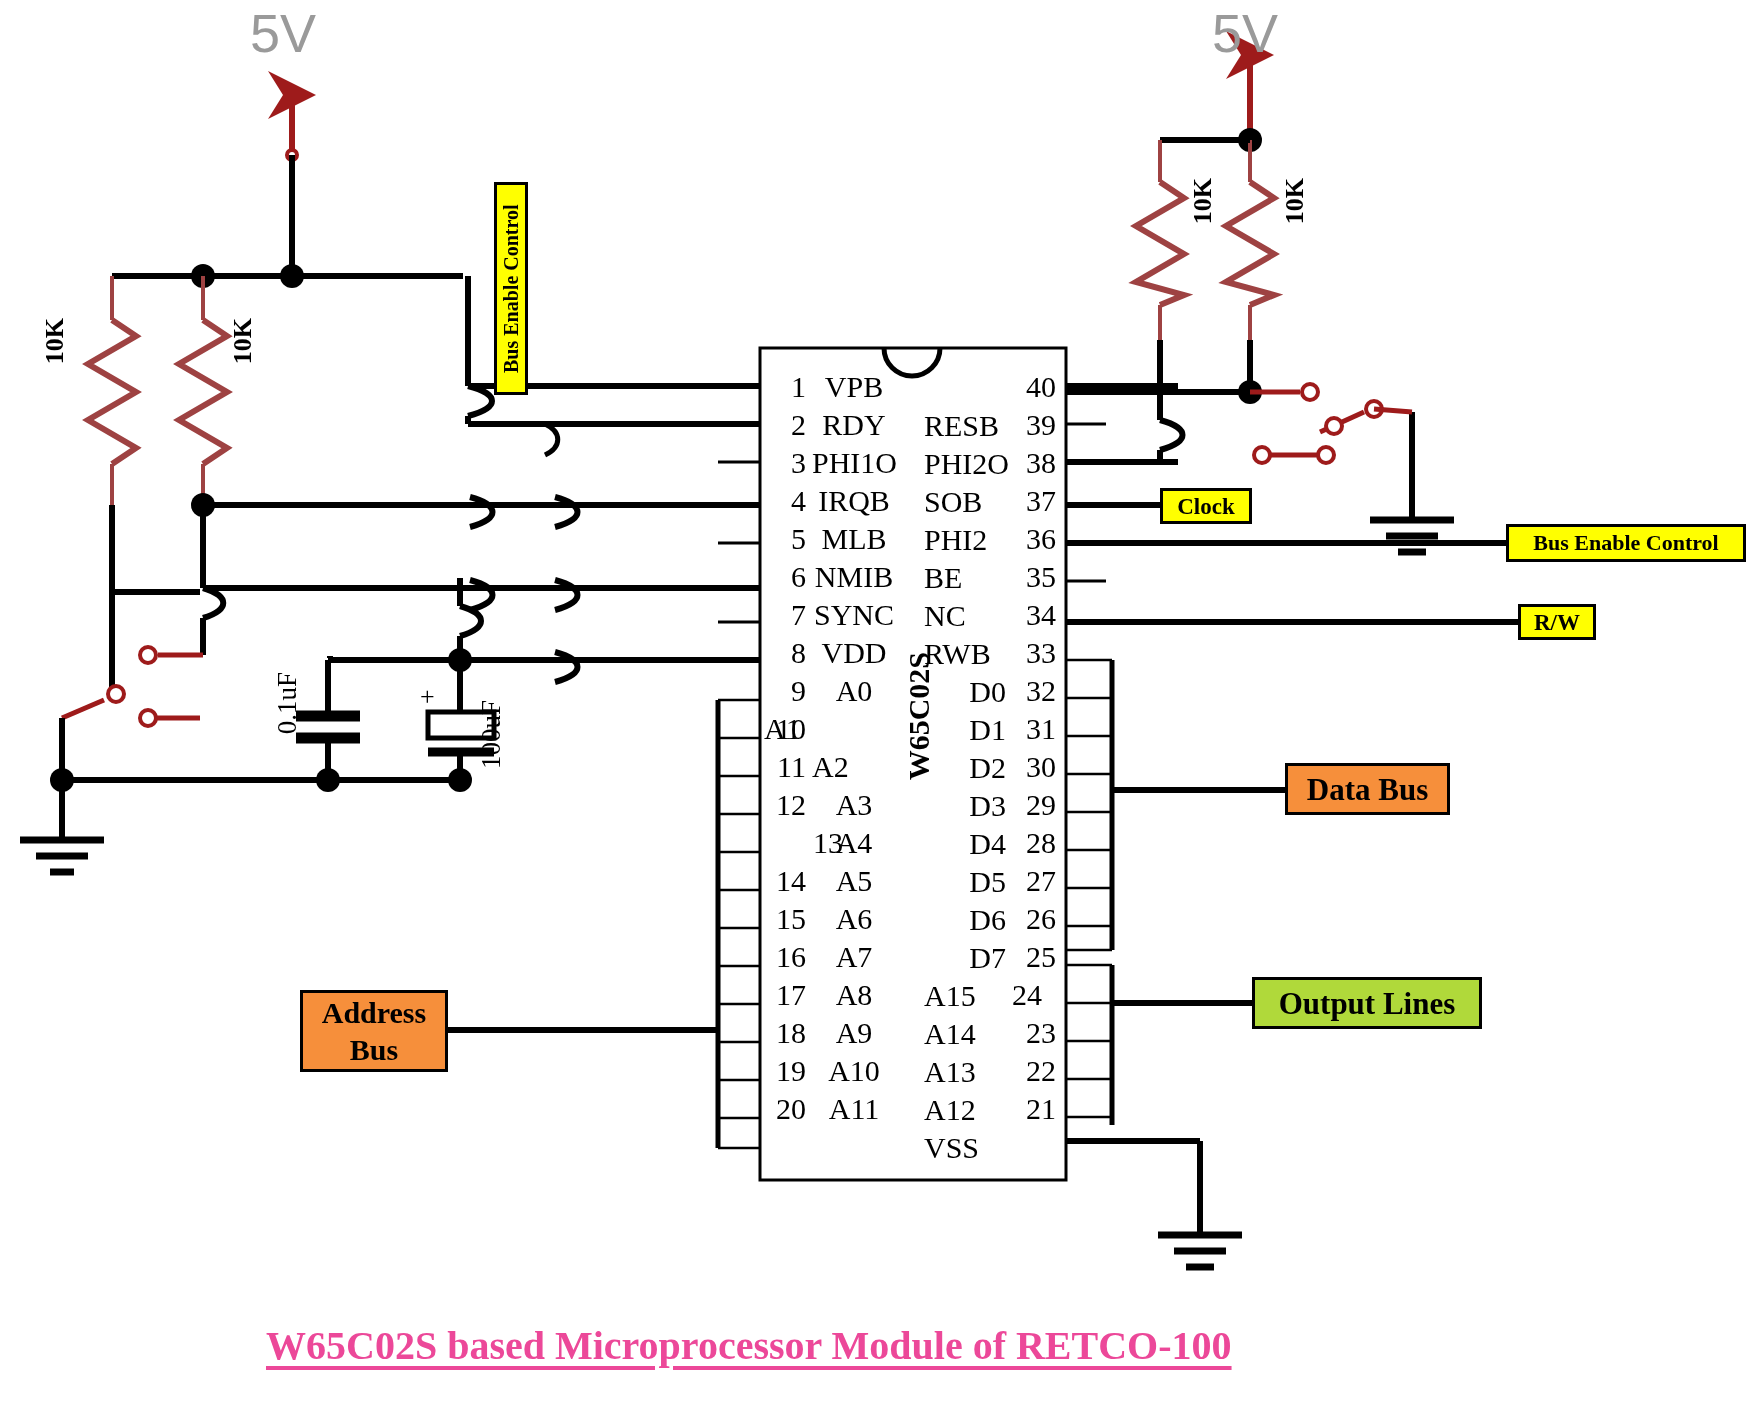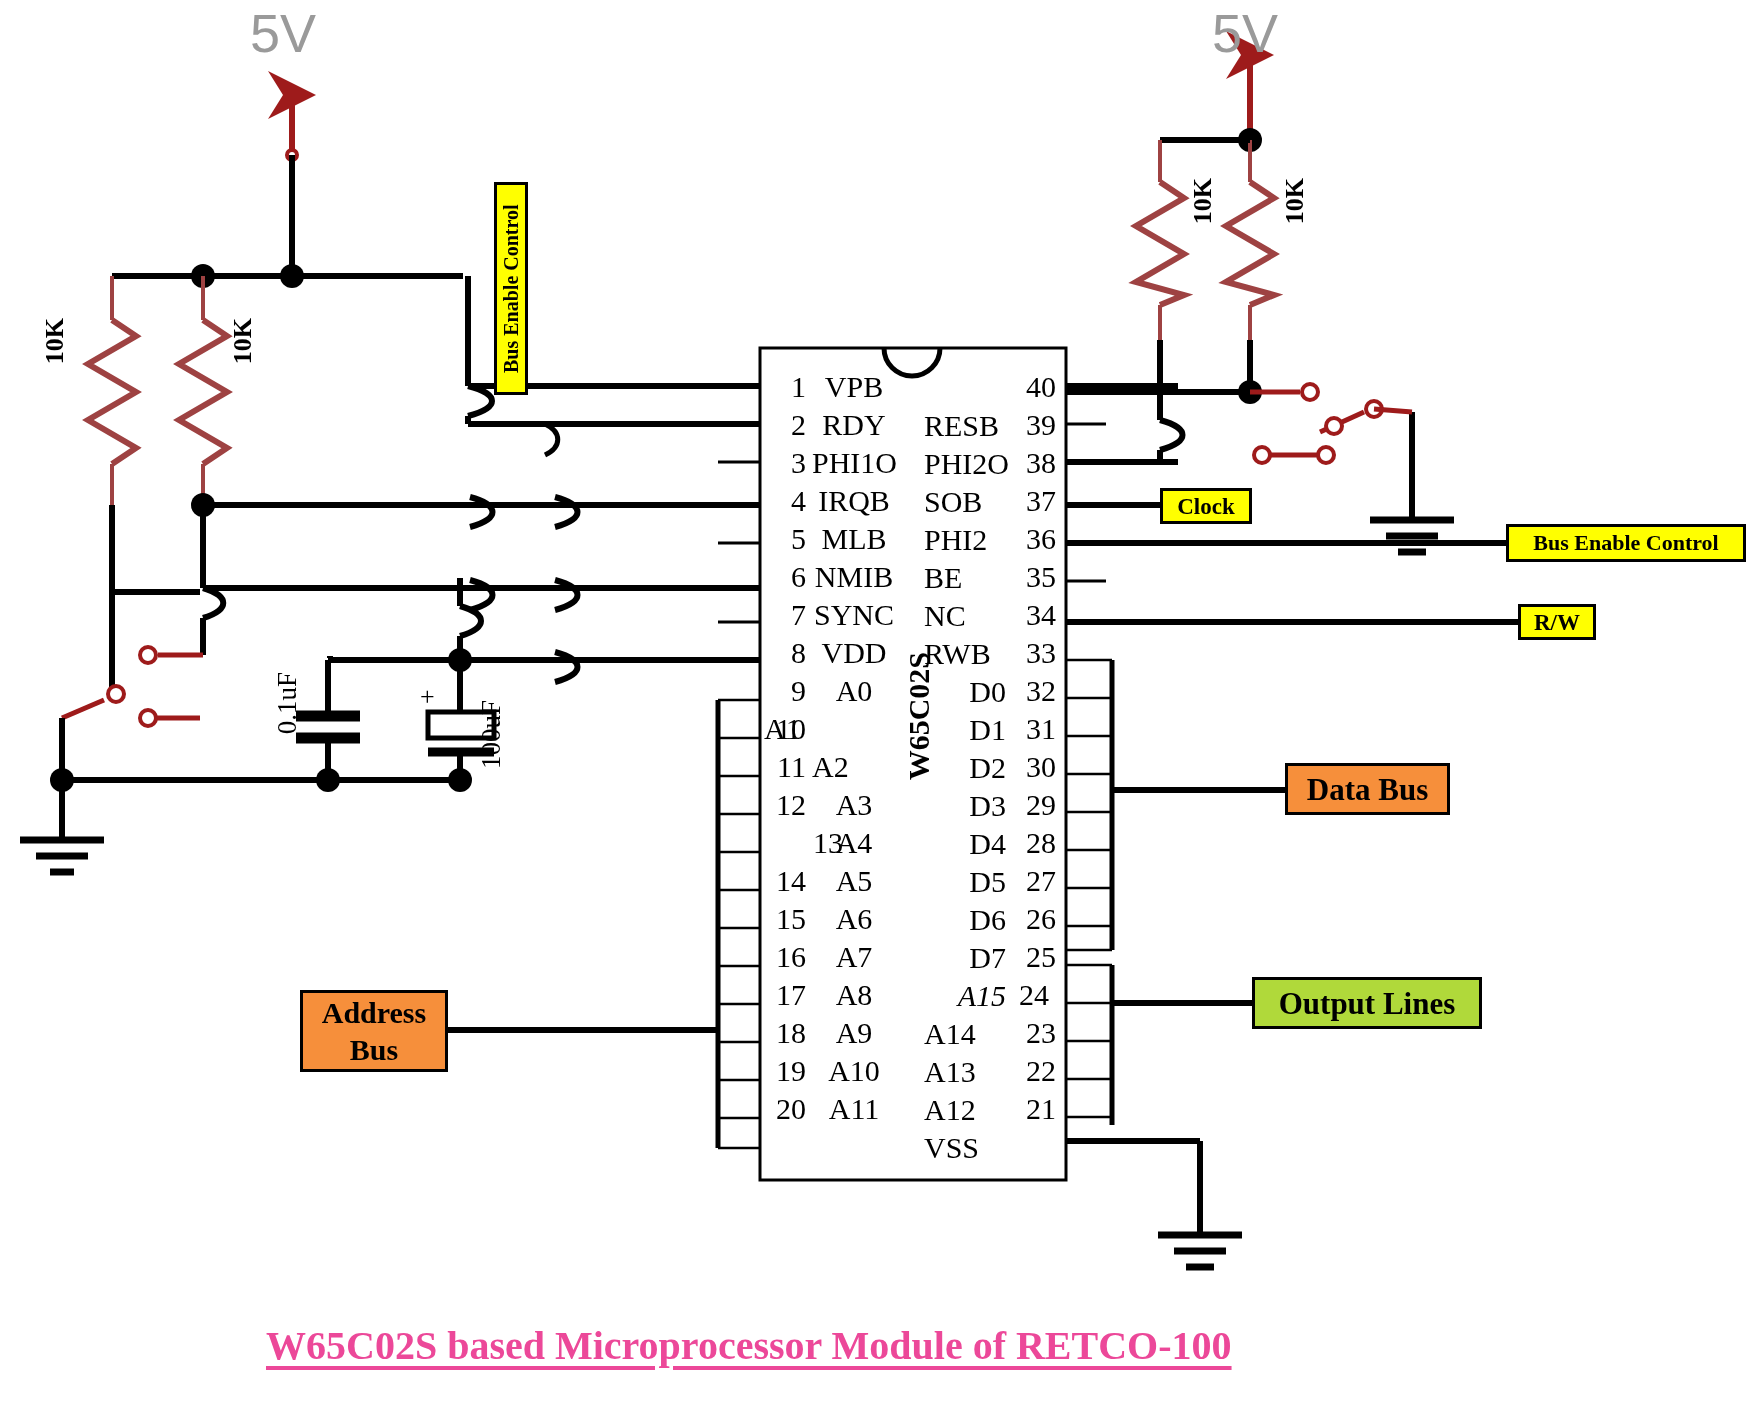--- a/index.html
+++ b/index.html
@@ -405,24 +405,24 @@
       <div class="lbl pin-text pin-name-r" style="left: 924px; top: 752px; width: 82px; text-align: right;">D3</div>
       <div class="lbl pin-text pin-num-r" style="left: 1012px; top: 752px; width: 44px; text-align: right;">30</div>
       <div class="lbl pin-text pin-name-r" style="left: 924px; top: 790px; width: 82px; text-align: right;">D4</div>
       <div class="lbl pin-text pin-num-r" style="left: 1012px; top: 790px; width: 44px; text-align: right;">29</div>
       <div class="lbl pin-text pin-name-r" style="left: 924px; top: 828px; width: 82px; text-align: right;">D5</div>
       <div class="lbl pin-text pin-num-r" style="left: 1012px; top: 828px; width: 44px; text-align: right;">28</div>
       <div class="lbl pin-text pin-name-r" style="left: 924px; top: 866px; width: 82px; text-align: right;">D6</div>
       <div class="lbl pin-text pin-num-r" style="left: 1012px; top: 866px; width: 44px; text-align: right;">27</div>
       <div class="lbl pin-text pin-name-r" style="left: 924px; top: 904px; width: 82px; text-align: right;">D7</div>
       <div class="lbl pin-text pin-num-r" style="left: 1012px; top: 904px; width: 44px; text-align: right;">26</div>
-      <div class="lbl pin-text pin-name-r" style="left: 924px; top: 942px; width: 82px; text-align: right; font-style: italic;">A15</div>
+      <div class="lbl pin-text pin-name-r" style="left: 924px; top: 942px; width: 82px; text-align: left;">A15</div>
       <div class="lbl pin-text pin-num-r" style="left: 1012px; top: 942px; width: 44px; text-align: right;">25</div>
       <div class="lbl pin-text pin-name-r" style="left: 924px; top: 980px; width: 82px; text-align: left;">A14</div>
-      <div class="lbl pin-text pin-num-r" style="left: 1012px; top: 980px; width: 44px; text-align: center;">24</div>
+      <div class="lbl pin-text pin-num-r" style="left: 1012px; top: 980px; width: 44px; text-align: left;">24</div>
       <div class="lbl pin-text pin-name-r" style="left: 924px; top: 1018px; width: 82px; text-align: left;">A13</div>
       <div class="lbl pin-text pin-num-r" style="left: 1012px; top: 1018px; width: 44px; text-align: right;">23</div>
       <div class="lbl pin-text pin-name-r" style="left: 924px; top: 1056px; width: 82px; text-align: left;">A12</div>
       <div class="lbl pin-text pin-num-r" style="left: 1012px; top: 1056px; width: 44px; text-align: right;">22</div>
       <div class="lbl pin-text pin-name-r" style="left: 924px; top: 1094px; width: 82px; text-align: left;">VSS</div>
       <div class="lbl pin-text pin-num-r" style="left: 1012px; top: 1094px; width: 44px; text-align: right;">21</div>
     </div>
 
   <div class="callout yellow vert" style="left:494px; top:182px; width:34px; height:213px; font-size:20px;">Bus Enable Control</div>
 

